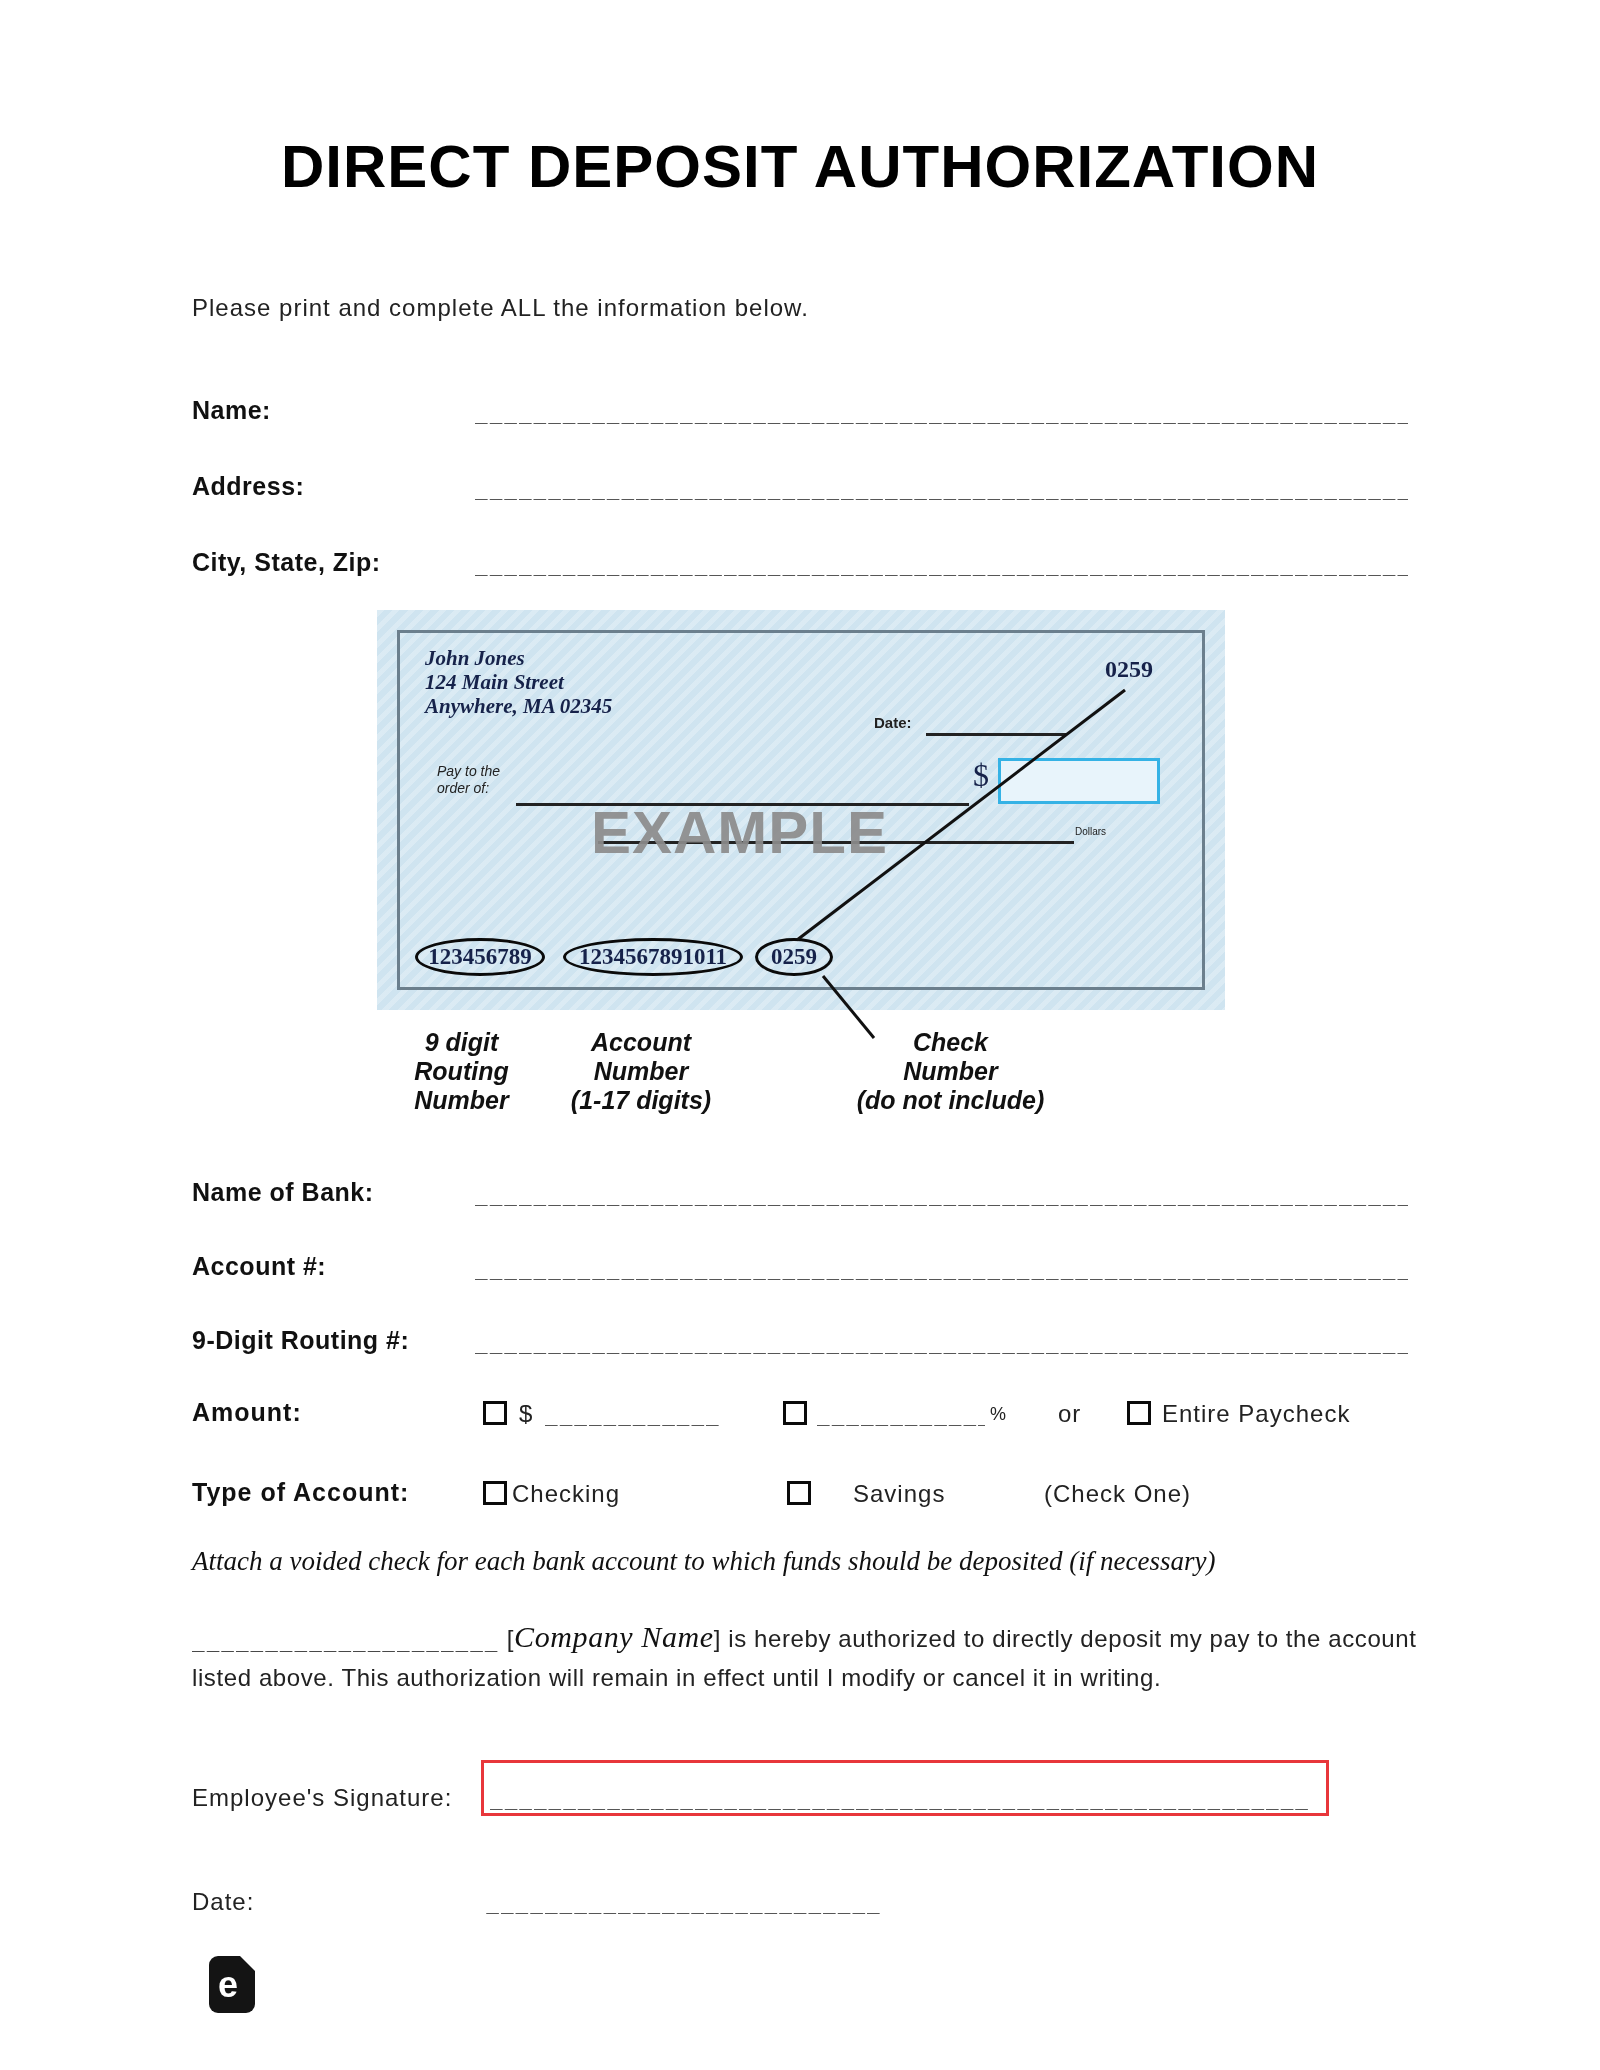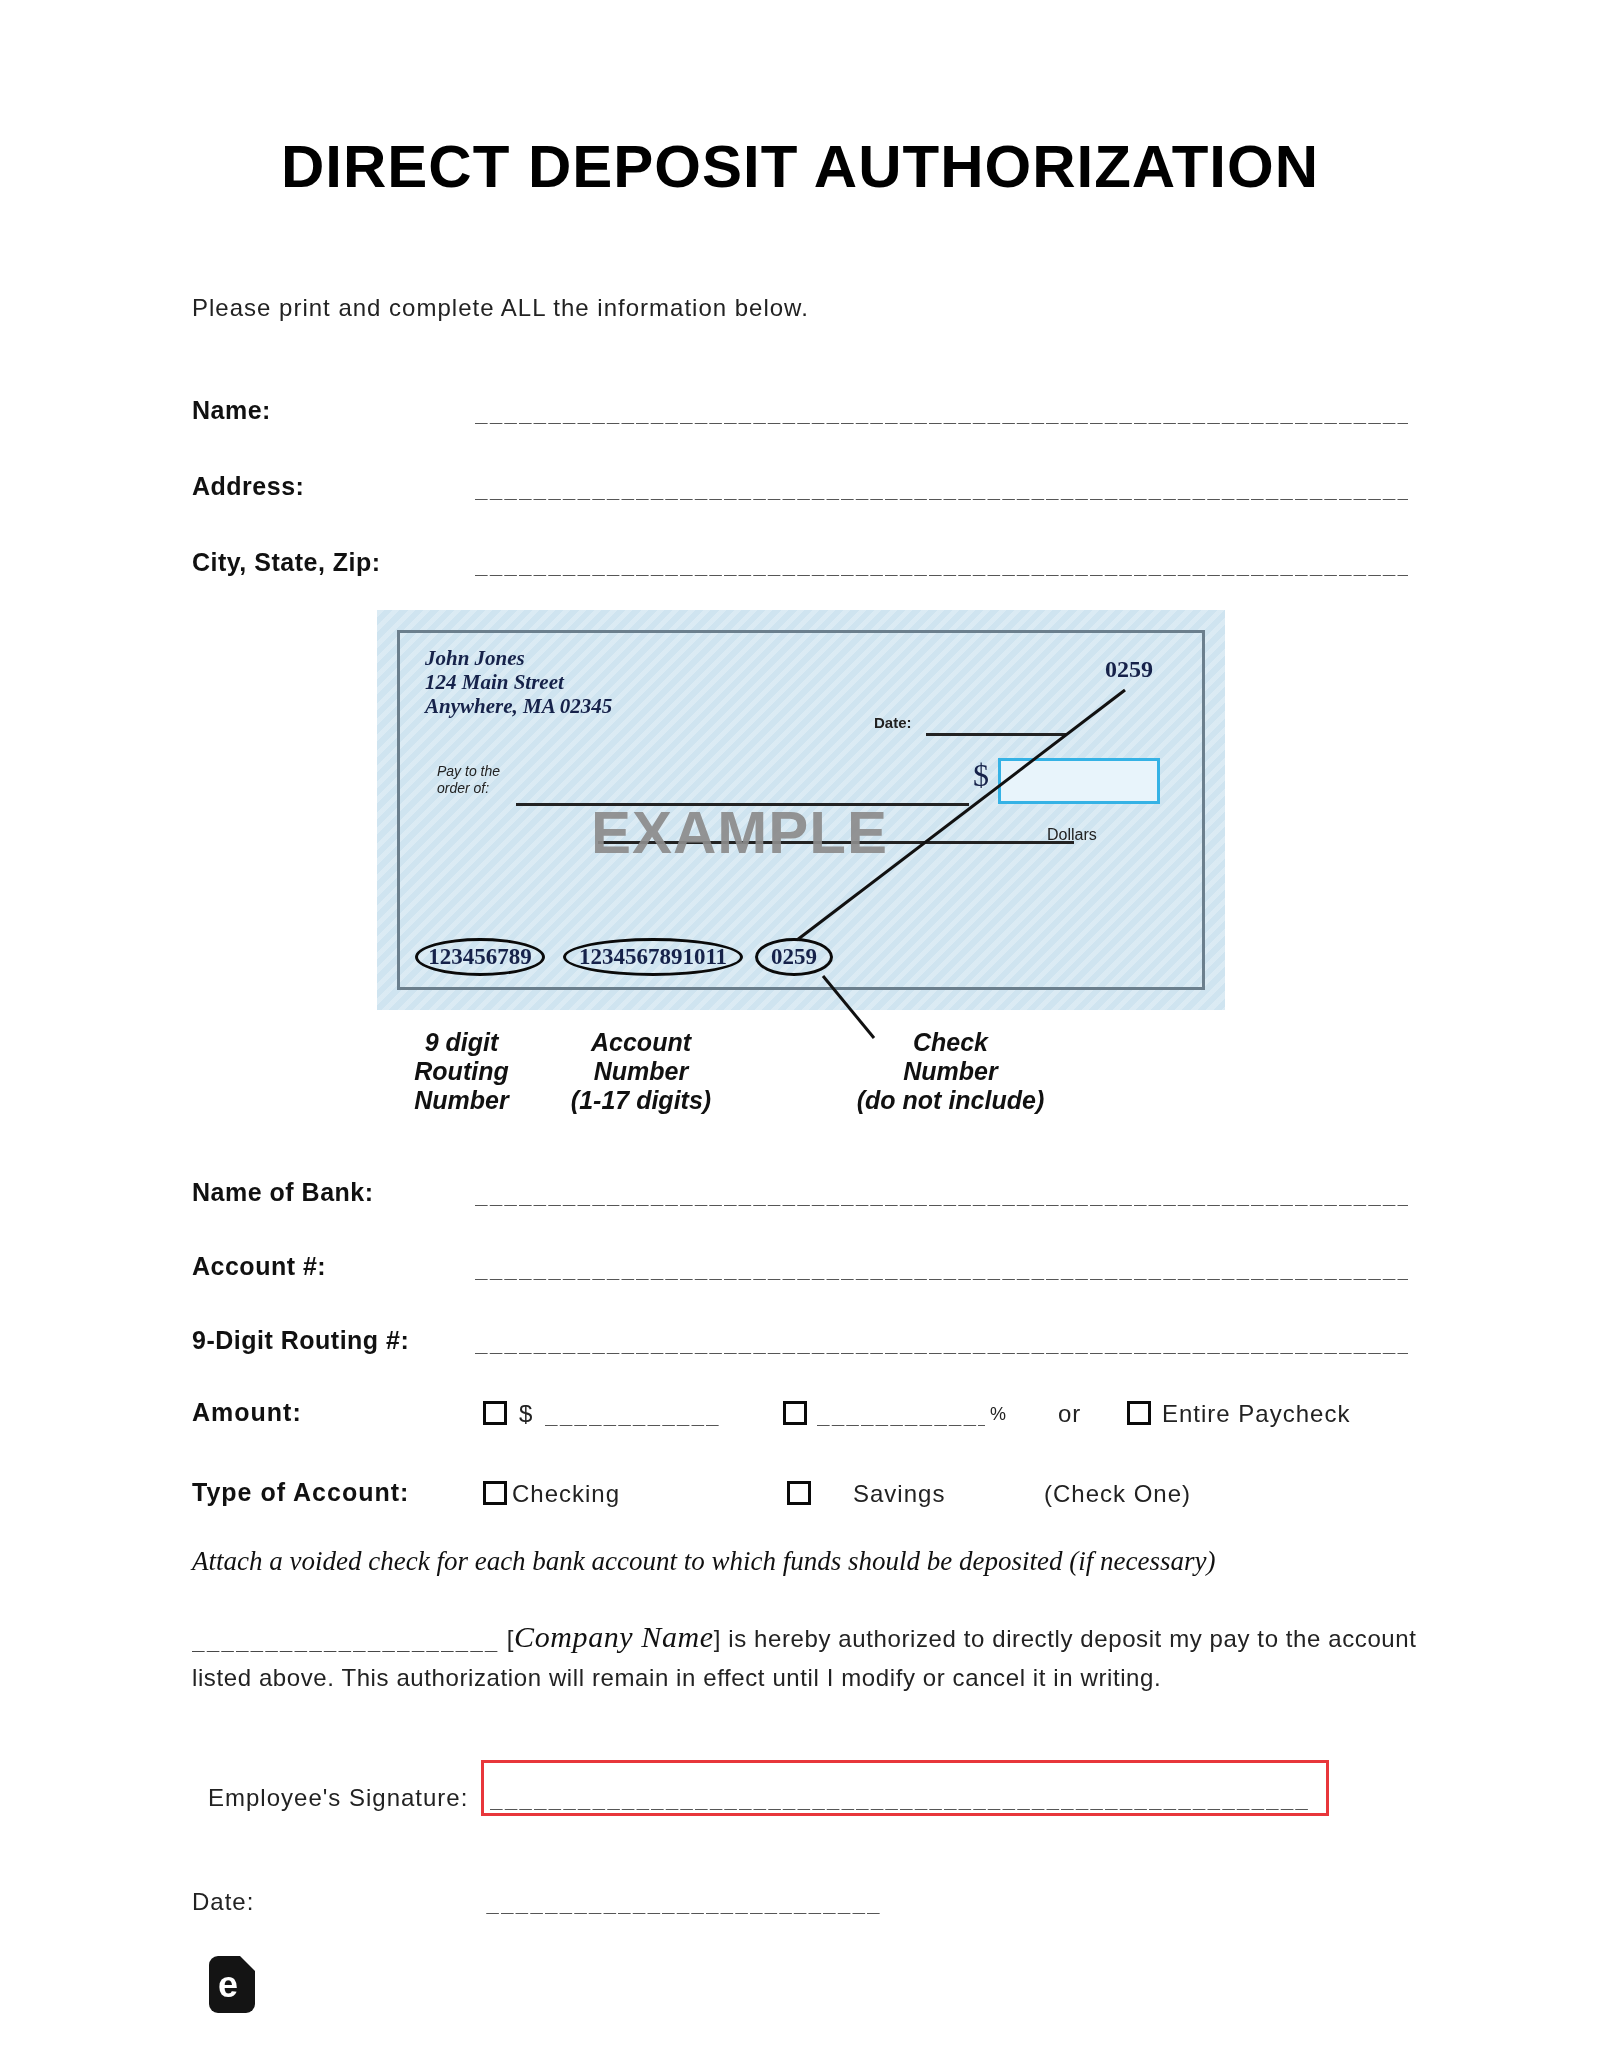--- a/index.html
+++ b/index.html
@@ -31,21 +31,21 @@
   .date-lbl{position:absolute;left:497px;top:104px;font-size:15px;color:#222;font-weight:700;}
   .date-line{position:absolute;left:549px;top:123px;width:141px;height:3px;background:#222;}
   .pay-lbl{position:absolute;left:60px;top:153px;font-size:14px;line-height:17px;color:#222;}
   .pay-line{position:absolute;left:139px;top:193px;width:453px;height:3px;background:#222;}
   .dollars-line{position:absolute;left:221px;top:231px;width:476px;height:3px;background:#222;}
   .big-dollar{position:absolute;left:596px;top:147px;font-family:"Liberation Serif",serif;
               font-size:32px;color:#16224a;}
   .amt-box{position:absolute;left:621px;top:148px;width:156px;height:40px;border:3px solid #35b2e5;background:#e8f4fb;}
   .watermark{position:absolute;left:214px;top:188px;font-size:60px;font-weight:800;letter-spacing:1px;
              color:#8c8c8c;opacity:.92;}
-  .dollars-lbl{position:absolute;left:670px;top:216px;font-size:16px;color:#222;}
+  .dollars-lbl{position:absolute;left:698px;top:216px;font-size:10px;color:#222;}
   .oval{position:absolute;top:328px;height:38px;border:3px solid #0a0a0a;border-radius:50%;
         display:flex;align-items:center;justify-content:center;box-sizing:border-box;}
   .micr{font-family:"Liberation Serif",serif;font-weight:700;font-size:23px;color:#16224a;}
   .oval-routing{left:38px;width:130px;}
   .oval-account{left:186px;width:180px;}
   .oval-check{left:378px;width:78px;}
   .callout{position:absolute;top:418px;text-align:center;font-size:25px;font-weight:700;
            line-height:29px;color:#111;}
   .callout-routing{left:2px;width:165px;}
   .callout-account{left:159px;width:210px;}
@@ -60,21 +60,21 @@
          white-space:nowrap;overflow:hidden;color:#333;}
 
   .attach{position:absolute;left:192px;top:1546px;width:1260px;font-family:"Liberation Serif",serif;
           font-style:italic;font-size:27px;color:#111;}
   .auth{position:absolute;left:192px;top:1618px;width:1235px;font-size:24px;line-height:37px;
         letter-spacing:.6px;color:#222;}
   .auth .blank{font-family:"DejaVu Sans Mono",monospace;font-size:21px;letter-spacing:2px;}
   .auth .company{font-family:"Liberation Serif",serif;font-style:italic;font-size:30px;color:#111;}
 
   .sig-box{position:absolute;left:481px;top:1760px;width:848px;height:56px;border:3px solid #e8363b;box-sizing:border-box;}
-  .sig-label{position:absolute;left:208px;top:1784px;font-size:24px;letter-spacing:1px;color:#222;}
+  .sig-label{position:absolute;left:192px;top:1784px;font-size:24px;letter-spacing:1px;color:#222;}
   .sig-line{position:absolute;left:490px;top:1786px;width:832px;}
   .bdate-label{position:absolute;left:192px;top:1888px;font-size:24px;letter-spacing:1px;color:#222;}
   .bdate-line{position:absolute;left:475px;top:1890px;width:418px;}
 
   
   .logo{position:absolute;left:209px;top:1956px;width:46px;height:57px;background:#141414;border-radius:9px;}
   .logo .fold{position:absolute;top:0;right:0;width:0;height:0;
               border-top:15px solid #ffffff;border-left:15px solid transparent;}
   .logo .eletter{position:absolute;left:9px;top:8px;color:#fff;font-size:36px;font-weight:700;
                  font-family:"Liberation Sans",sans-serif;}

